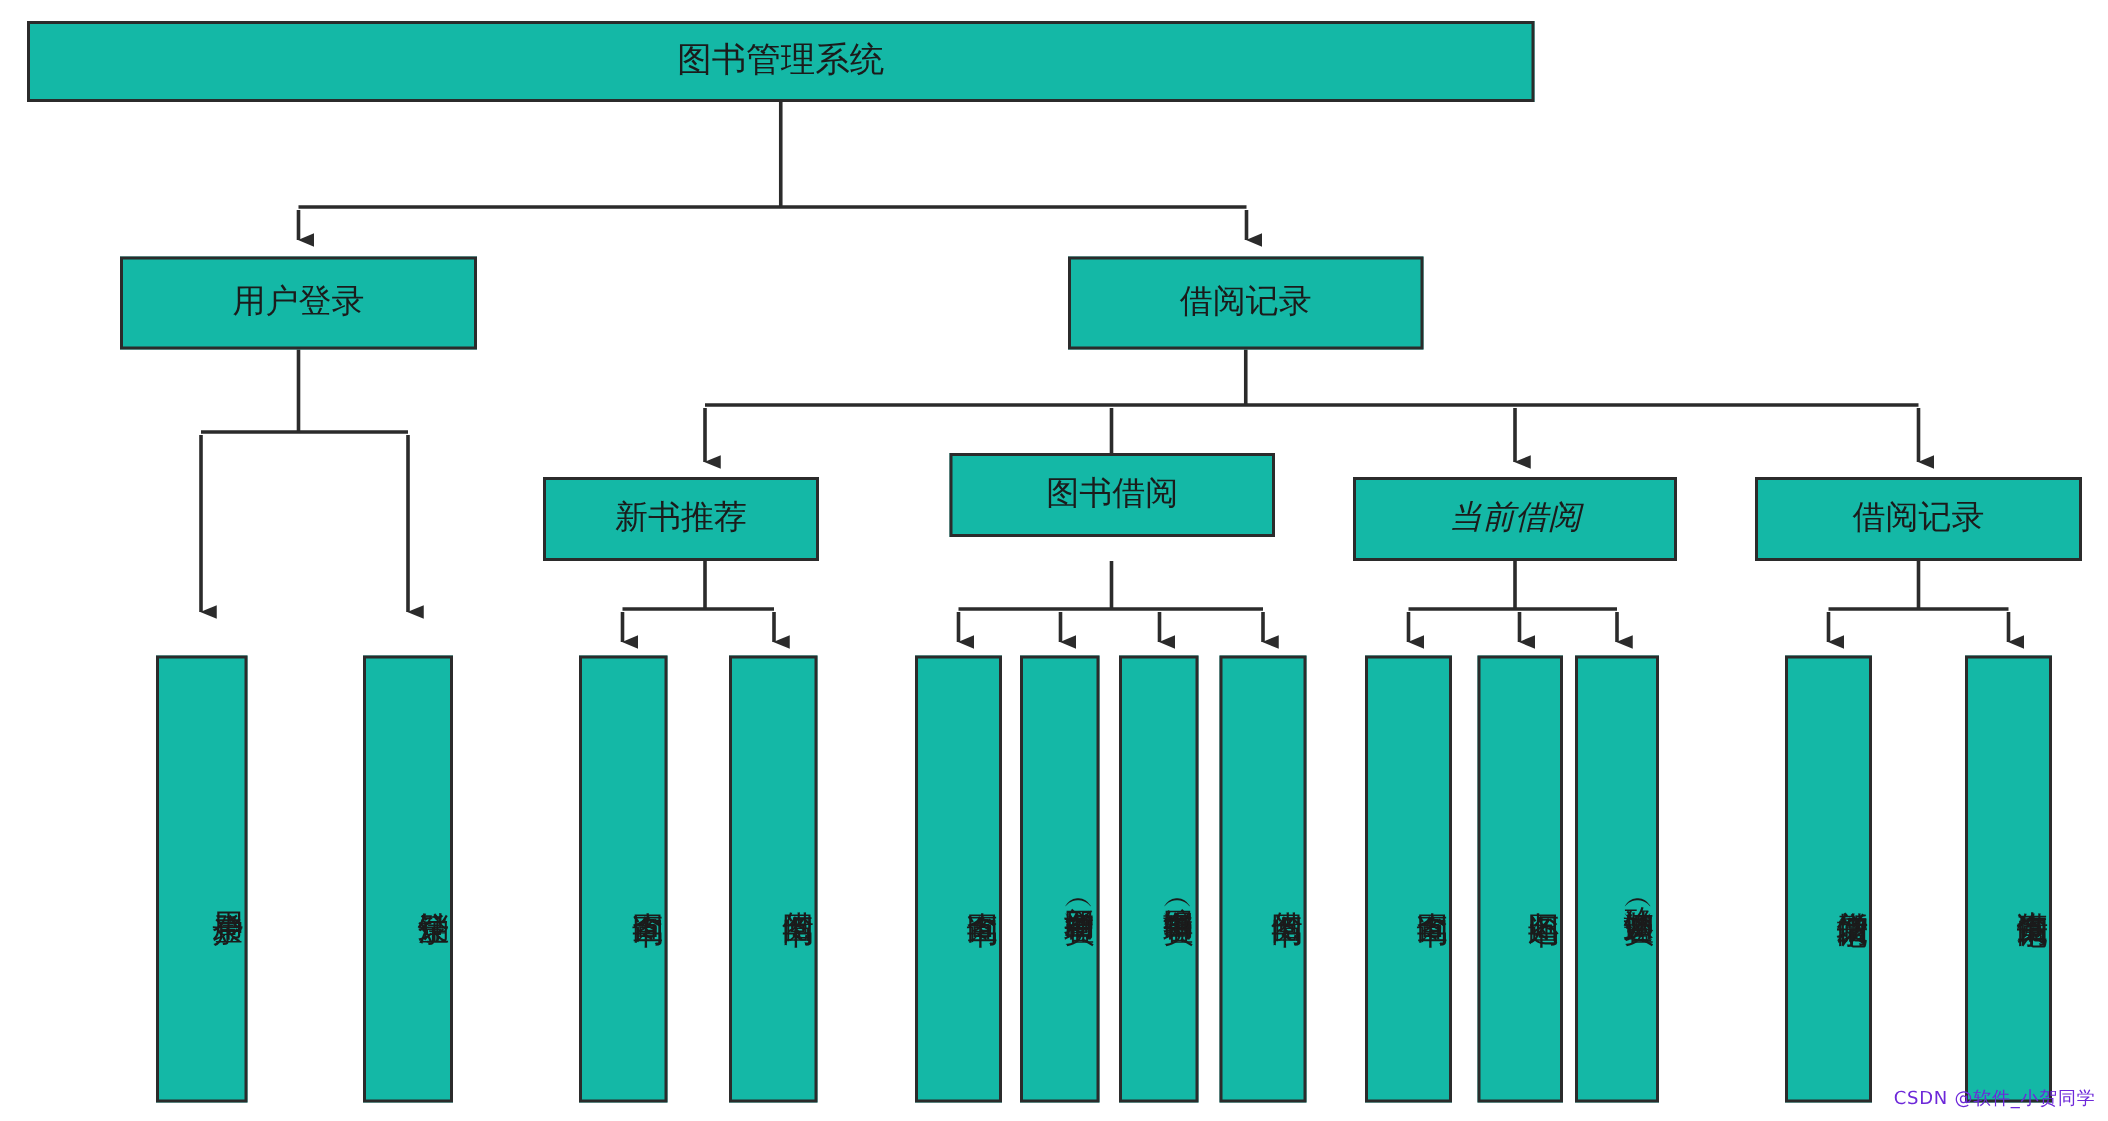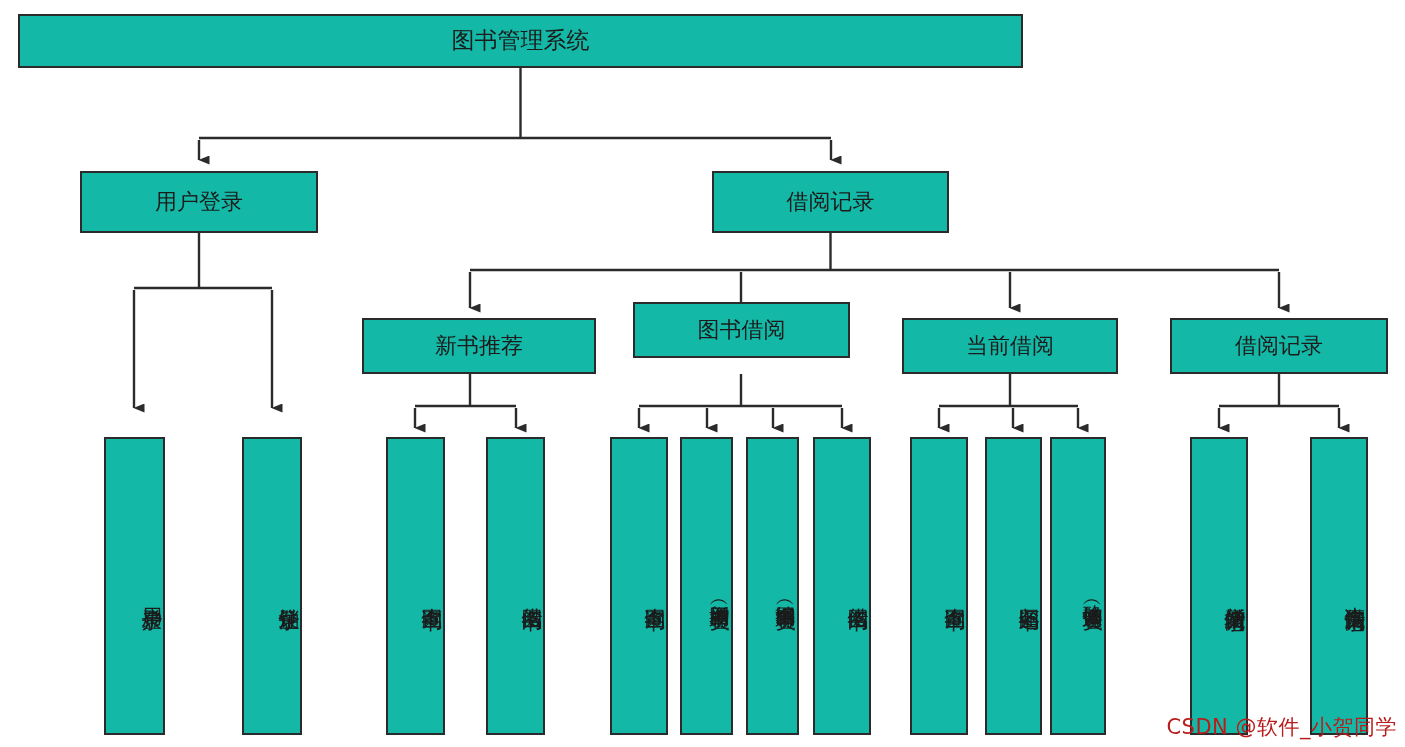--- a/index.html
+++ b/index.html
@@ -55,22 +55,22 @@
     justify-content: center;
   }
   .node.leaf .txt {
     writing-mode: vertical-rl;
     text-orientation: upright;
   }
   .watermark {
     position: absolute;
     right: 8px;
     bottom: 6px;
-    font-size: 21px;
-    color: #b91c1c;
+    font-size: 12px;
+    color: #6d28d9;
     white-space: nowrap;
     letter-spacing: 0.5px;
   }
 </style>
 </head>
 <body>
 
 <div id="canvas">
 
   <svg id="wires" viewBox="0 0 1405 747">
@@ -127,27 +127,27 @@
     <span class="txt">图书管理系统</span>
   </div>
 
   <div class="node lvl1" style="left:80px;top:171px;width:238px;height:62px;">
     <span class="txt">用户登录</span>
   </div>
   <div class="node lvl1" style="left:712px;top:171px;width:237px;height:62px;">
     <span class="txt">借阅记录</span>
   </div>
 
-  <div class="node lvl2" style="left:362px;top:318px;width:234px;height:56px;">
+  <div class="node lvl2" style="left:362px;top:318px;width:184px;height:56px;">
     <span class="txt">新书推荐</span>
   </div>
   <div class="node lvl2" style="left:633px;top:302px;width:217px;height:56px;">
     <span class="txt">图书借阅</span>
   </div>
-  <div class="node lvl2" style="left:902px;top:318px;width:216px;height:56px;">
+  <div class="node lvl2" style="left:902px;top:318px;width:216px;height:56px;font-style:italic;">
     <span class="txt">当前借阅</span>
   </div>
   <div class="node lvl2" style="left:1170px;top:318px;width:218px;height:56px;justify-content:center;">
     <span class="txt">借阅记录</span>
   </div>
 
   <div class="node leaf" style="left:104px;top:437px;width:61px;height:298px;">
     <span class="txt">用户登录</span>
   </div>
   <div class="node leaf" style="left:242px;top:437px;width:60px;height:298px;">

